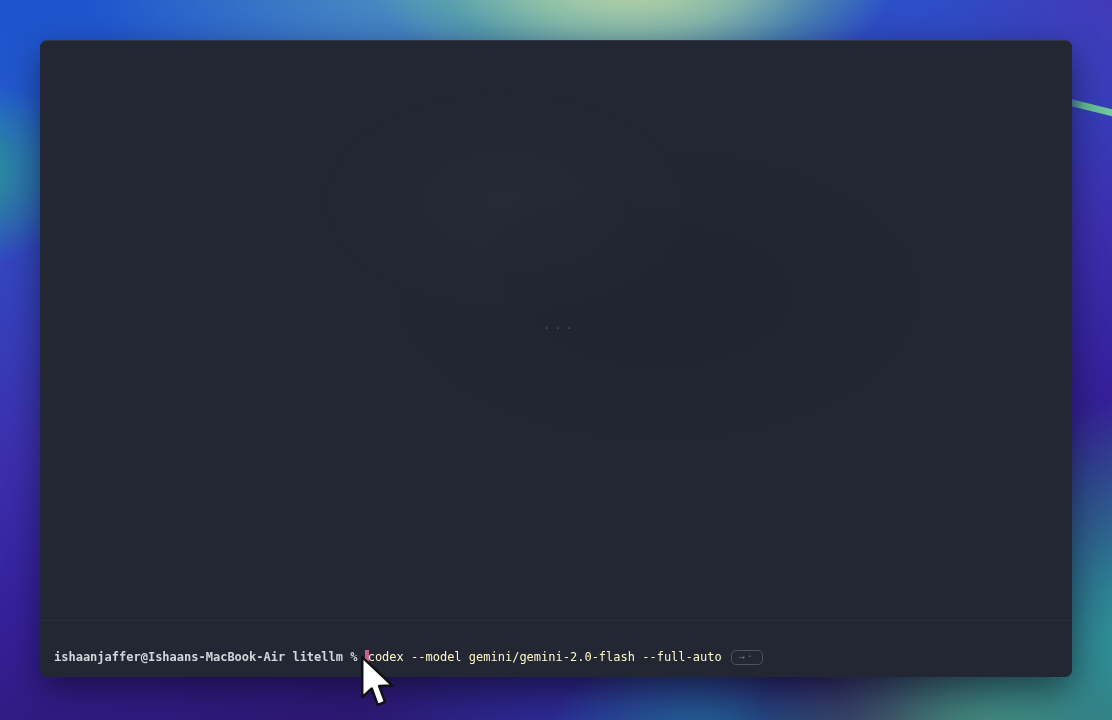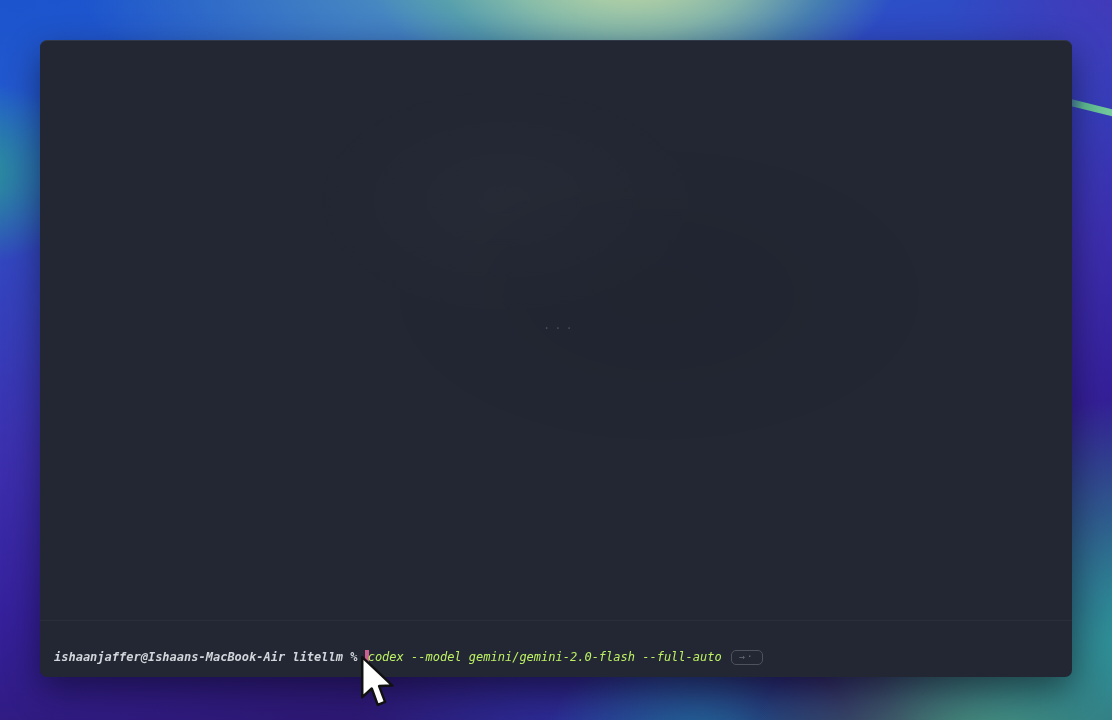--- a/index.html
+++ b/index.html
@@ -68,30 +68,29 @@
 
   
   .prompt-line {
     position: absolute;
     left: 14px; bottom: 12px;
     display: flex;
     align-items: center;
     white-space: pre;
     font-size: 12px;
     line-height: 16px;
-    font-style: italic;
   }
   .prompt-text { color: #d2d6db; font-weight: 700; }
   .text-caret {
     width: 4px; height: 14px;
     background: #cb5f92;
     margin-right: -1px;
     flex: 0 0 auto;
   }
-  .suggestion-text { color: #bef264; text-align: center; }
+  .suggestion-text { color: #fef9c3; text-align: center; }
   .key-hint-badge {
     margin-left: 9px;
     padding: 0 7px;
     height: 15px;
     display: inline-flex;
     align-items: center;
     border: 1px solid #4d525c;
     border-radius: 5px;
     color: #6a7079;
     font-size: 10px;

